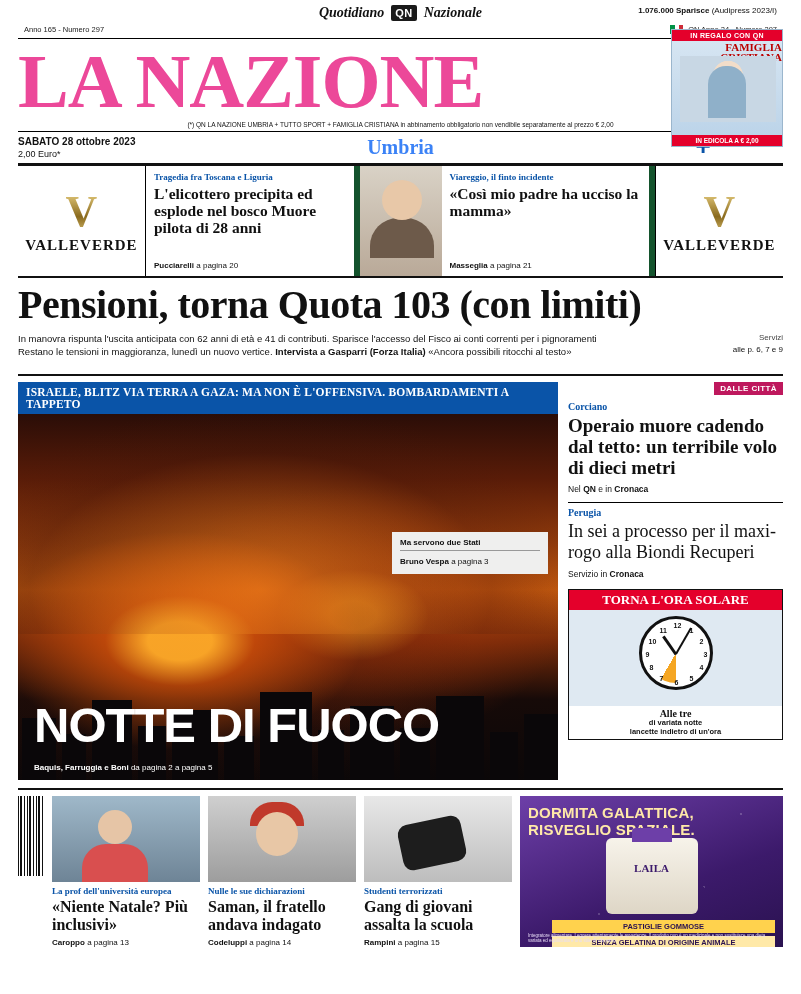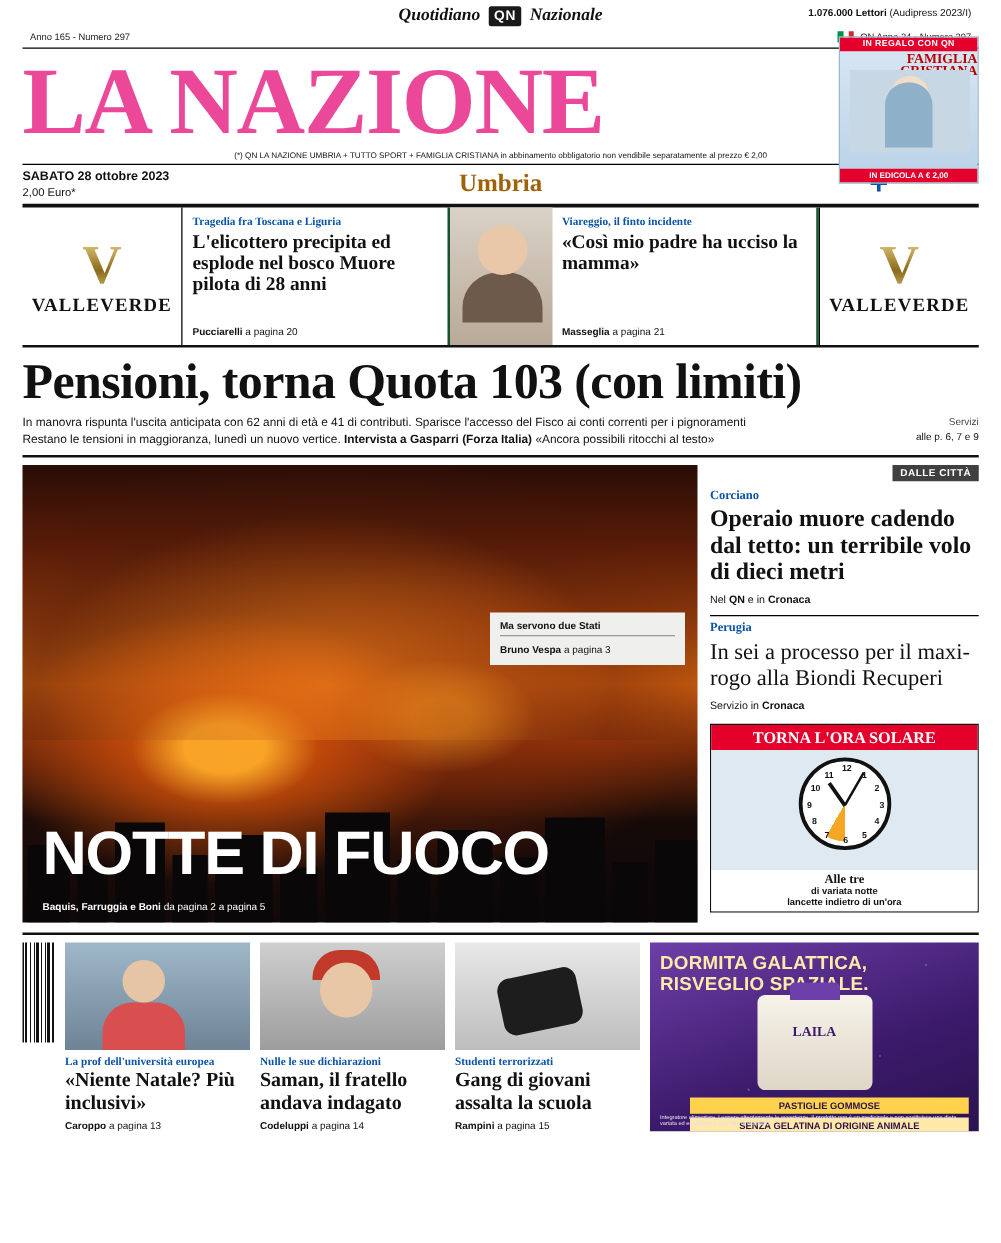--- a/index.html
+++ b/index.html
@@ -67,55 +67,55 @@
 
   
   .datebar {
     display:flex; align-items:center; margin: 0 18px; height: 34px;
     border-bottom: 3px solid #111;
   }
   .datebar .left { width: 160px; font-size: 9px; line-height: 12px; }
   .datebar .left b { font-size: 10px; }
   .datebar .center { flex:1; text-align:center; }
   .datebar .center span {
-    color:#a16207; font-family:"Liberation Serif",serif; font-weight:bold; font-size:20px;
+    color:#3b82f6; font-family:"Liberation Serif",serif; font-weight:bold; font-size:20px;
   }
   .datebar .right { width: 160px; text-align:center; }
   .plus { color:#0a54a8; font-size:26px; font-weight:bold; line-height:20px; }
 
   
   .teasers { display:flex; margin: 0 18px; border-bottom: 2px solid #111; height: 112px; }
   .valleverde {
     width: 128px; display:flex; flex-direction:column; align-items:center; justify-content:center;
     border-right:1px solid #000;
   }
   .valleverde.right { border-right:none; border-left:1px solid #000; }
   .vv-logo { font-family:"Liberation Serif",serif; font-size:44px; font-weight:bold;
     background: linear-gradient(#f2d98a, #8a6a1d 60%, #d9bf72);
     -webkit-background-clip: text; background-clip: text; color: transparent; line-height: 46px; }
   .vv-name { font-family:"Liberation Serif",serif; font-size:15px; font-weight:bold; letter-spacing:1px; margin-top:2px;}
-  .teaser { flex:1; padding:6px 8px; display:flex; flex-direction:column; border-right:2px solid #14532d; }
+  .teaser { flex:1; padding:6px 8px; display:flex; flex-direction:column; border-right:6px solid #14532d; }
   .teaser:last-of-type { border-right:none; }
   .kicker { color:#0a54a8; font-size:9px; font-weight:bold; font-family:"Liberation Serif",serif; margin-bottom:3px; }
   .teaser .body { display:flex; gap:6px; flex:1; }
   .teaser h3 { font-family:"Liberation Serif",serif; font-size:15.5px; line-height:17px; font-weight:bold; }
   .teaser .byline { font-size:8px; margin-top:auto; }
   .teaser .byline b { font-weight:bold; }
   .thumb { width: 82px; flex:0 0 82px; background:#cfc3b6; align-self:stretch; position:relative; overflow:hidden;}
   .thumb.girl1 { background: linear-gradient(#d9d2c6,#b9a998); }
   .thumb.girl1:after{content:"";position:absolute;left:22px;top:14px;width:40px;height:40px;border-radius:50%;background:#e8c8a8;}
   .thumb.girl1:before{content:"";position:absolute;left:10px;top:52px;width:64px;height:40px;border-radius:28px 28px 0 0;background:#6d5a4a;}
 
   
   .mainhead { margin: 6px 18px 0; }
   .mainhead h1 {
     font-family:"Liberation Serif",serif; font-weight:bold; font-size:40px; line-height:42px;
     letter-spacing:-.5px;
   }
-  .sublines { display:flex; margin: 6px 18px 0; border-bottom: 2px solid #111; padding-bottom:6px; }
+  .sublines { display:flex; margin: 6px 18px 0; border-bottom: 2px solid #111; padding-bottom:16px; }
   .sublines .txt { flex:1; font-size:9.5px; line-height:13px; }
   .sublines .txt b { font-weight:bold; }
   .sublines .ref { width: 86px; text-align:right; font-size:8px; line-height:12px; padding-left:8px;}
   .sublines .ref .serv { color:#444; }
 
   
   .grid { display:flex; margin: 6px 18px 0; gap: 10px; }
   .colmain { width: 540px; }
   .colside { flex:1; }
 
@@ -146,21 +146,21 @@
   .photo .bigtitle {
     position:absolute; left:16px; bottom:30px; color:#fff;
     font-family:"Liberation Sans", sans-serif; font-weight:bold; font-size:49px; line-height:50px;
     letter-spacing:-1px;
   }
   .photo .credit { position:absolute; left:16px; bottom:8px; color:#fff; font-size:8px; }
   .photo .credit b { font-weight:bold; }
 
   
   .dalle {
-    background:#404040; color:#fff; font-size:8px; font-weight:bold; letter-spacing:.4px;
+    background:#be185d; color:#fff; font-size:8px; font-weight:bold; letter-spacing:.4px;
     display:inline-block; padding:2px 6px; float:right; margin-bottom:2px;
   }
   .sidecity { font-family:"Liberation Serif",serif; color:#0a54a8; font-size:10px; font-weight:bold; clear:both; padding-top:4px;}
   .colside h2 { font-family:"Liberation Serif",serif; font-size:19px; line-height:21px; font-weight:bold; margin-top:3px;}
   .colside .ref2 { font-size:8.5px; margin-top:6px; }
   .colside .ref2 b { font-weight:bold; }
   .sidesep { border-top:1px solid #000; margin:8px 0 0; }
   .colside h2.light { font-family:"Liberation Serif",serif; font-weight:normal; font-size:18px; line-height:21px;}
 
   
@@ -230,21 +230,21 @@
 
 <div class="page">
 
   <div class="topstrip">
     <div class="qn-line">
       <span class="qn-word">Quotidiano</span>
       <span class="qn-badge">QN</span>
       <span class="qn-word">Nazionale</span>
     </div>
     <div class="readers">
-      <span>1.076.000 Lettori</span>
+      <span>1.076.000 Sparisce</span>
       <span class="small">(Audipress 2023/I)</span>
     </div>
   </div>
 
   <div class="subtop">
     <span>Anno 165 - Numero 297</span>
     <span class="right">
       <span class="flag">
           <i></i>
           <i></i>
@@ -329,20 +329,21 @@
     </div>
     <div class="ref">
       <div class="serv">Servizi</div>
       <div>alle p. 6, 7 e 9</div>
     </div>
   </div>
 
   <div class="grid">
 
     <div class="colmain">
+      <div class="banner">ISRAELE, BLITZ VIA TERRA A GAZA: MA NON È L'OFFENSIVA. BOMBARDAMENTI A TAPPETO</div>
 
       <div class="photo">
         <div class="sky-smoke"></div>
         <div class="skyline">
           <i style="left:4px;width:34px;height:62px"></i>
           <i style="left:44px;width:24px;height:46px"></i>
           <i style="left:74px;width:40px;height:80px"></i>
           <i style="left:120px;width:28px;height:54px"></i>
           <i style="left:154px;width:46px;height:70px"></i>
           <i style="left:206px;width:30px;height:44px"></i>

